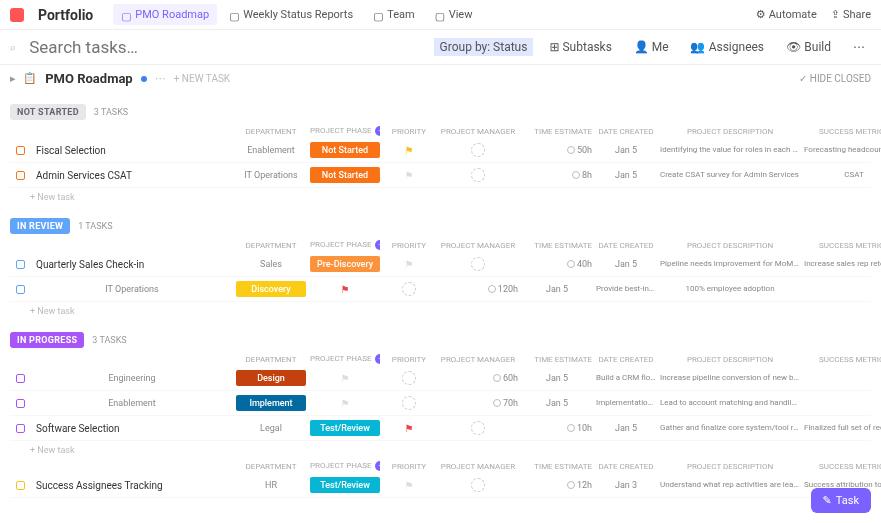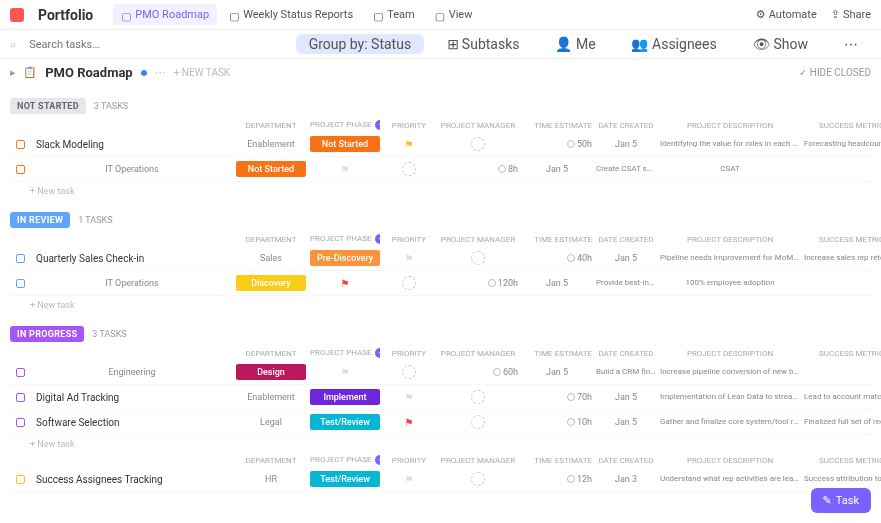--- a/index.html
+++ b/index.html
@@ -7,22 +7,22 @@
 .top{display:flex;align-items:center;padding:4px 10px;border-bottom:1px solid #eee;gap:14px}
 .sq{width:14px;height:14px;background:#f55;border-radius:3px}
 .title{font-weight:700;font-size:14px}
 .tabs{display:flex;gap:4px;margin-left:6px}
 .tab{padding:4px 8px;font-size:11px;color:#555;display:flex;align-items:center;gap:4px;border-radius:3px}
 .tab.act{background:#f3f0ff;color:#7b61ff}
 .tico{width:10px;height:10px;display:inline-block}
 .spacer{flex:1}
 .tbtn{font-size:11px;color:#555;display:flex;align-items:center;gap:3px;cursor:pointer}
 .sub{display:flex;align-items:center;padding:4px 10px;gap:10px;border-bottom:1px solid #eee}
-.srch{flex:1;border:none;outline:none;font-size:11px;color:#999;padding:3px}
-.pill{font-size:14px;padding:2px 13px;border-radius:7px;color:#555;display:flex;align-items:center;gap:3px}
+.srch{flex:1;border:none;outline:none;font-size:17px;color:#999;padding:3px}
+.pill{font-size:12px;padding:2px 6px;border-radius:0;color:#555;display:flex;align-items:center;gap:3px}
 .pill.grp{background:#e0e7ff}
 .titlebar{display:flex;align-items:center;padding:6px 10px;gap:8px}
 .tbtitle{font-weight:700;font-size:13px}
 .dot{width:6px;height:6px;background:#3b82f6;border-radius:50%}
 .newt{color:#bbb;font-size:10px}
 .hide{color:#999;font-size:10px}
 .content{padding:0 10px;overflow-y:auto;height:calc(523px - 70px)}
 .grp-row{display:flex;align-items:center;padding:4px 0;margin-top:8px}
 .badge{font-size:9px;font-weight:700;padding:3px 7px;border-radius:3px;text-transform:uppercase;letter-spacing:.3px}
 .cnt{font-size:9px;color:#999;margin-left:8px}
@@ -62,21 +62,21 @@
  <div class="tbtn">⇪ <span>Share</span></div>
 </div>
 
 <div class="sub">
  <span style="color:#bbb">⌕</span>
  <input class="srch" placeholder="Search tasks…" style="">
  <div class="pill grp">Group by: Status</div>
  <div class="pill">⊞ <span>Subtasks</span></div>
  <div class="pill">👤 <span>Me</span></div>
  <div class="pill">👥 <span>Assignees</span></div>
- <div class="pill">👁 <span>Show</span></div>
+ <div class="pill">👁 <span>Build</span></div>
  <div class="pill">⋯</div>
 </div>
 
 <div class="titlebar">
  <span style="color:#999">▸</span>
  <span>📋</span>
  <div class="tbtitle">PMO Roadmap</div>
  <div class="dot"></div>
  <span style="color:#bbb">⋯</span>
  <div class="newt">+ NEW TASK</div>
@@ -98,40 +98,41 @@
       <div style="text-align:center">PROJECT MANAGER</div>
       <div style="text-align:right">TIME ESTIMATE</div>
       <div style="text-align:center">DATE CREATED</div>
       <div style="text-align:center">PROJECT DESCRIPTION</div>
       <div style="text-align:center">SUCCESS METRICS</div>
     </div>
     <div class="row">
    <div>
         <div class="sq2" style="border-color:#f97316"></div>
       </div>
-   <div class="name">Slack Modeling</div>
+   <div class="name">Fiscal Selection</div>
    <div class="dept">Enablement</div>
    <div>
         <div class="phase" style="background:#f97316">Not Started</div>
       </div>
    <div class="pri"><span style="color:#fbbf24">⚑</span></div>
    <div style="text-align:center">
         <div class="avt"></div>
       </div>
    <div class="te"><span class="clk"></span>50h</div>
    <div class="dc">Jan 5</div>
    <div class="desc">Identifying the value for roles in each CX org</div>
    <div class="met">Forecasting headcount, bottom line, CAC, C…</div>
 
    <div></div>
   </div>
     <div class="row">
    <div>
         <div class="sq2" style="border-color:#f97316"></div>
       </div>
+   <div class="name">Admin Services CSAT</div>
    <div class="dept">IT Operations</div>
    <div>
         <div class="phase" style="background:#f97316">Not Started</div>
       </div>
    <div class="pri"><span style="color:#ddd">⚑</span></div>
    <div style="text-align:center">
         <div class="avt"></div>
       </div>
    <div class="te"><span class="clk"></span>8h</div>
    <div class="dc">Jan 5</div>
@@ -212,41 +213,40 @@
       <div style="text-align:center">DATE CREATED</div>
       <div style="text-align:center">PROJECT DESCRIPTION</div>
       <div style="text-align:center">SUCCESS METRICS</div>
     </div>
     <div class="row">
    <div>
         <div class="sq2" style="border-color:#a855f7"></div>
       </div>
    <div class="dept">Engineering</div>
    <div>
-        <div class="phase" style="background:#be185d">Design</div>
+        <div class="phase" style="background:#c2410c">Design</div>
       </div>
    <div class="pri"><span style="color:#ddd">⚑</span></div>
    <div style="text-align:center">
         <div class="avt"></div>
       </div>
    <div class="te"><span class="clk"></span>60h</div>
    <div class="dc">Jan 5</div>
    <div class="desc">Build a CRM flow for bidirectional sync to map required Software</div>
    <div class="met">Increase pipeline conversion of new busine…</div>
 
    <div></div>
   </div>
     <div class="row">
    <div>
         <div class="sq2" style="border-color:#a855f7"></div>
       </div>
-   <div class="name">Digital Ad Tracking</div>
    <div class="dept">Enablement</div>
    <div>
-        <div class="phase" style="background:#6d28d9">Implement</div>
+        <div class="phase" style="background:#0369a1">Implement</div>
       </div>
    <div class="pri"><span style="color:#ddd">⚑</span></div>
    <div style="text-align:center">
         <div class="avt"></div>
       </div>
    <div class="te"><span class="clk"></span>70h</div>
    <div class="dc">Jan 5</div>
    <div class="desc">Implementation of Lean Data to streamline and automate the lead routing capabilities</div>
    <div class="met">Lead to account matching and handling of l…</div>
 

